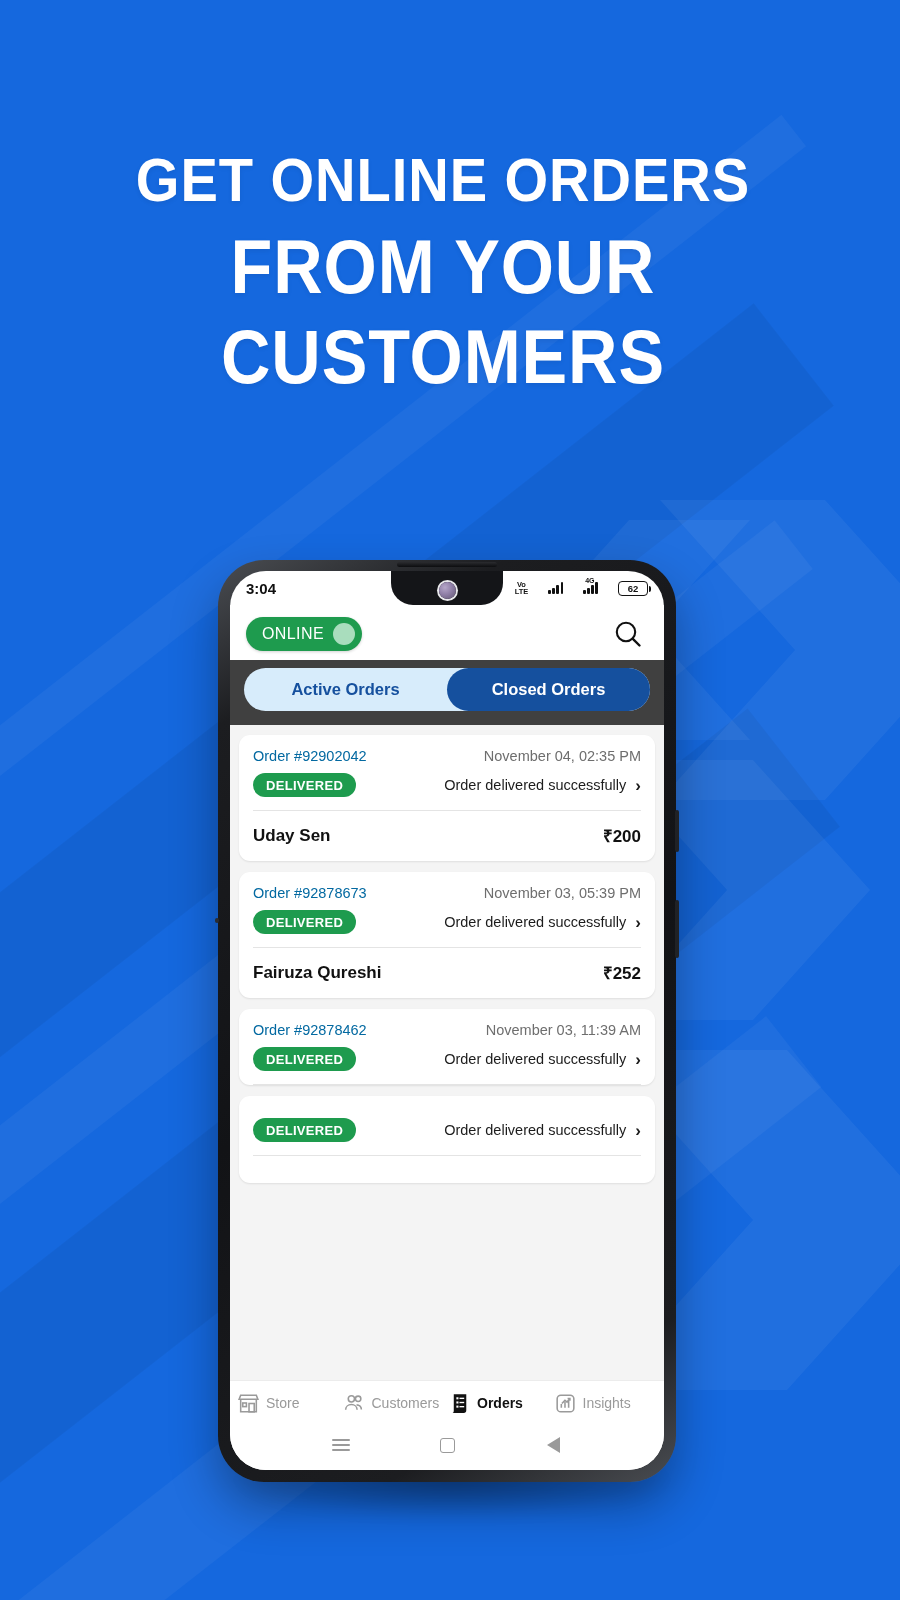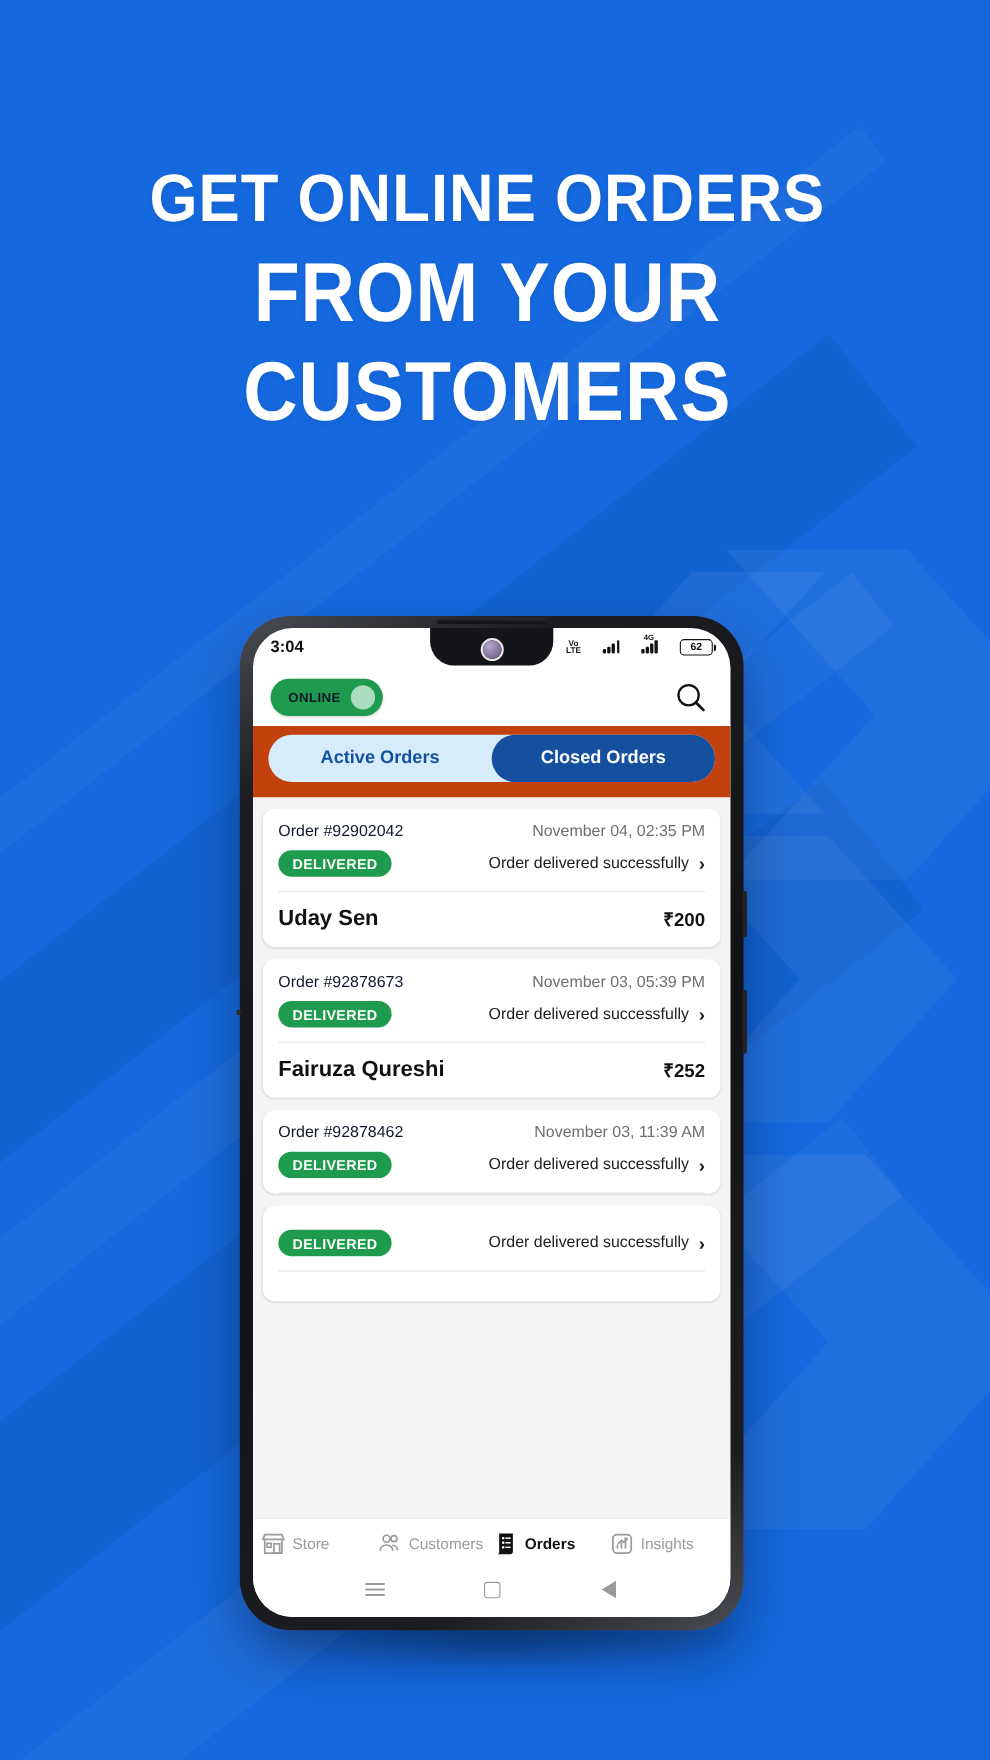--- a/index.html
+++ b/index.html
@@ -124,27 +124,27 @@
     background:#fff; padding:9px 16px 6px 16px;
     display:flex; align-items:center; justify-content:space-between;
   }
   .online-toggle {
     display:flex; align-items:center; gap:9px;
     background:#1E9B4E; border-radius:24px;
     padding:6px 7px 6px 16px;
     box-shadow:0 1px 3px rgba(0,0,0,0.18);
   }
   .online-toggle .lbl {
-    color:#0f172a; font-size:12px; font-weight:bold; letter-spacing:0.4px;
+    color:#ffffff; font-size:16px; font-weight:normal; letter-spacing:0.4px;
   }
   .knob { width:22px; height:22px; border-radius:50%; background:#A9DDBD; }
   .search-btn { width:40px; height:40px; display:flex; align-items:center; justify-content:center; }
 
   
-  .tabs-wrap { background:#c2410c; padding:8px 14px 14px 14px; }
+  .tabs-wrap { background:#404040; padding:8px 14px 14px 14px; }
   .tabs {
     display:flex; background:#D7ECFB; border-radius:24px; height:43px;
     align-items:stretch;
   }
   .tab {
     flex:1; display:flex; align-items:center; justify-content:center;
     font-size:16.5px; font-weight:bold; color:#15509E; border-radius:24px;
   }
   .tab.active { background:#15509E; color:#fff; }
 
@@ -152,35 +152,35 @@
   .list {
     background:#F4F4F4; flex:1; overflow:hidden;
     padding:10px 9px 0 9px;
   }
   .card {
     background:#fff; border-radius:11px; margin-bottom:11px;
     padding:13px 14px 0 14px;
     box-shadow:0 1px 2px rgba(0,0,0,0.09);
   }
   .card-row1 { display:flex; justify-content:space-between; align-items:baseline; }
-  .order-id { font-size:14.5px; color:#0f172a; }
+  .order-id { font-size:14.5px; color:#0369a1; }
   .order-date { font-size:14.5px; color:#6E6E6E; }
   .card-row2 { display:flex; justify-content:space-between; align-items:center; margin-top:9px; }
   .status-pill {
     background:#1E9B4E; color:#fff; font-size:13px; font-weight:bold;
     border-radius:14px; padding:4.5px 13px; letter-spacing:0.3px;
   }
   .status-msg { display:flex; align-items:center; gap:9px; font-size:14.5px; color:#1C1C1C; }
   .chev-r { font-size:17px; font-weight:bold; color:#1C1C1C; line-height:1; }
   .divider { height:1px; background:#E4E4E4; margin-top:13px; }
   .card-row3 {
     display:flex; justify-content:space-between; align-items:center;
     padding:13px 0 14px 0;
   }
-  .cust-name { font-size:20px; font-weight:bold; color:#111; }
+  .cust-name { font-size:17px; font-weight:bold; color:#111; }
   .amount { font-size:17px; font-weight:bold; color:#111; }
 
   
   .bottom-nav {
     background:#fff; display:flex; align-items:flex-start;
     padding:9px 6px 4px 6px; border-top:1px solid #ececec;
   }
   .nav-item { flex:1; display:flex; align-items:center; gap:5px; }
   .nav-label { font-size:14px; color:#9A9A9A; }
   .nav-item.active .nav-label { color:#111; font-weight:bold; }

